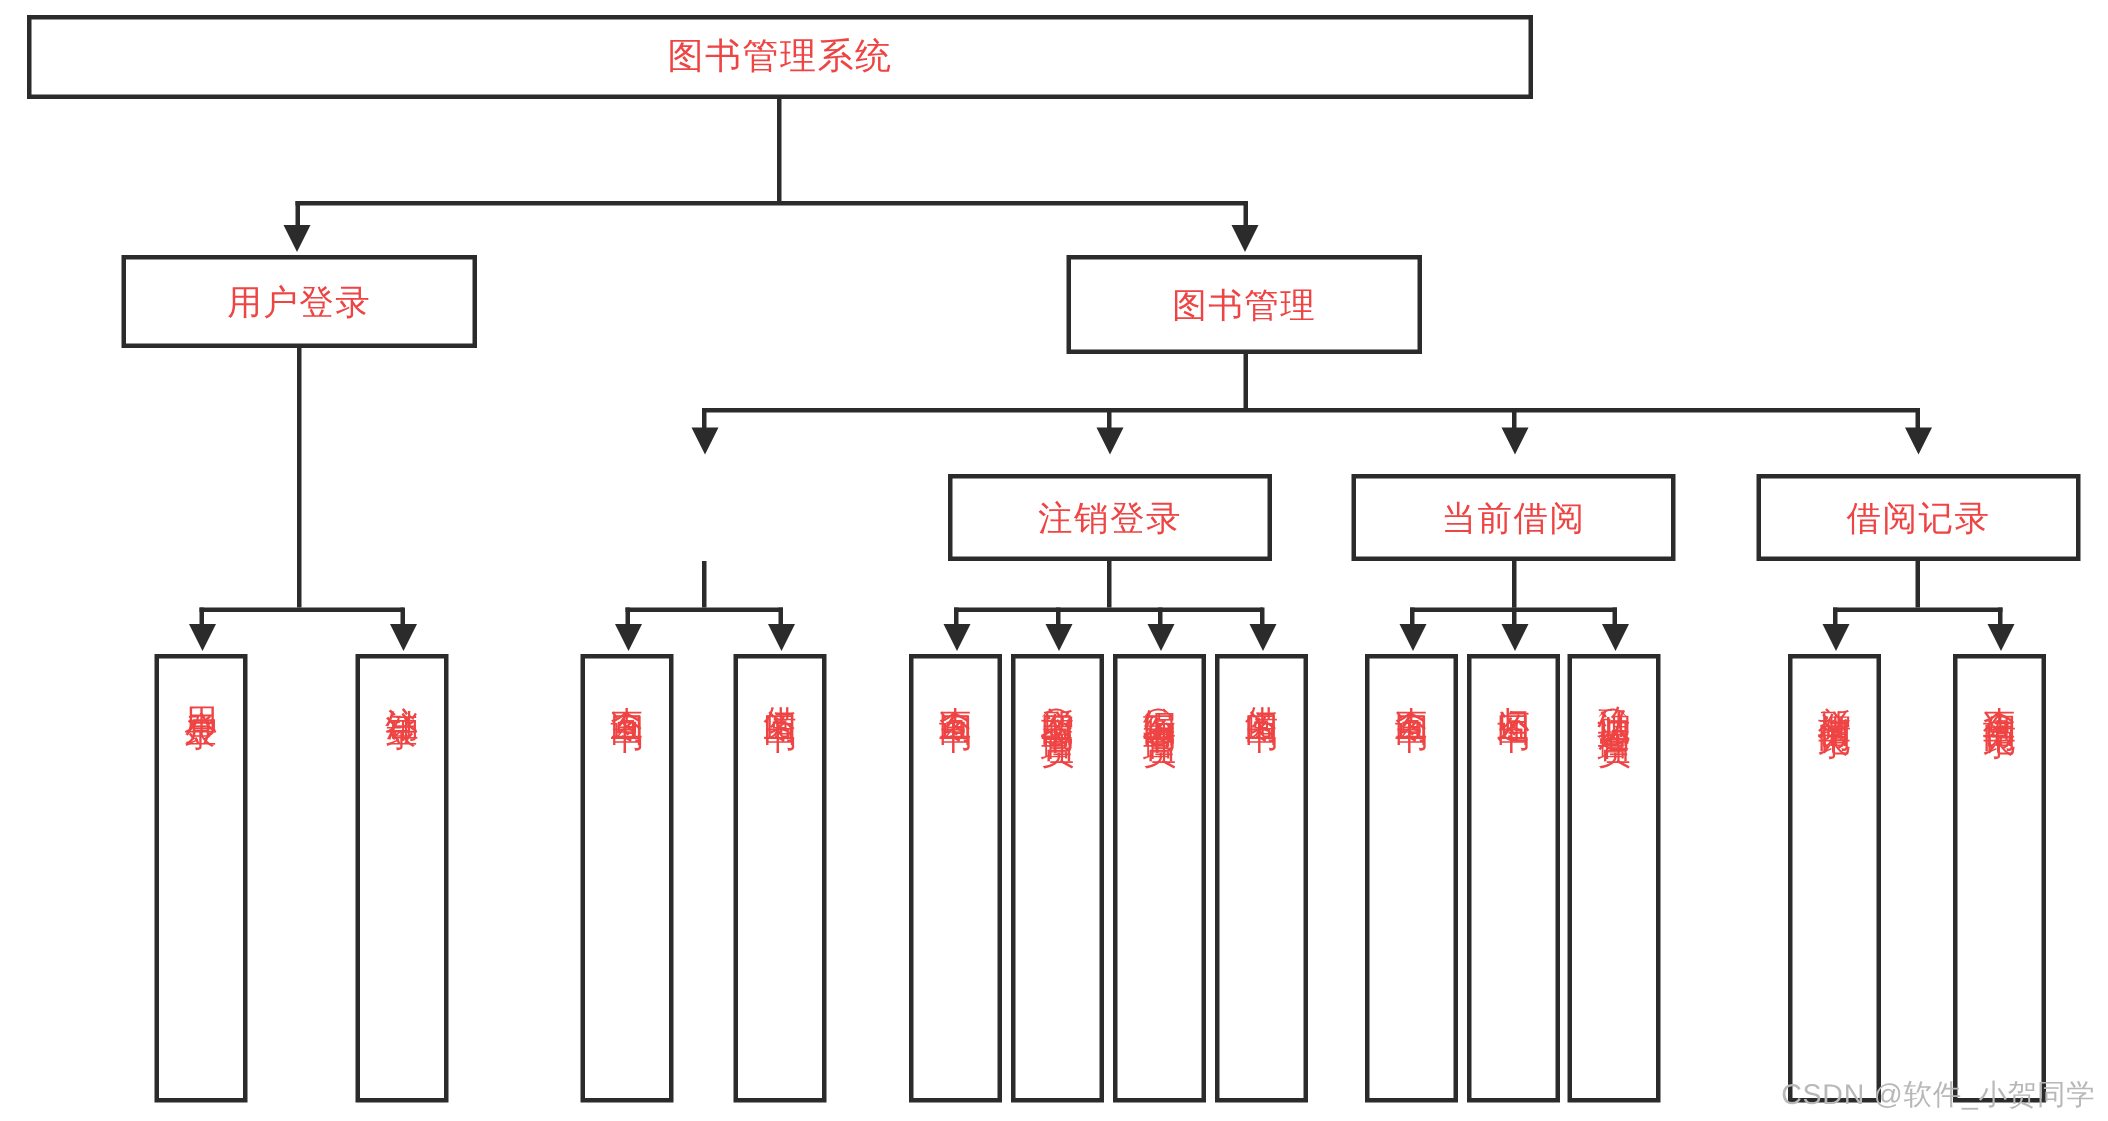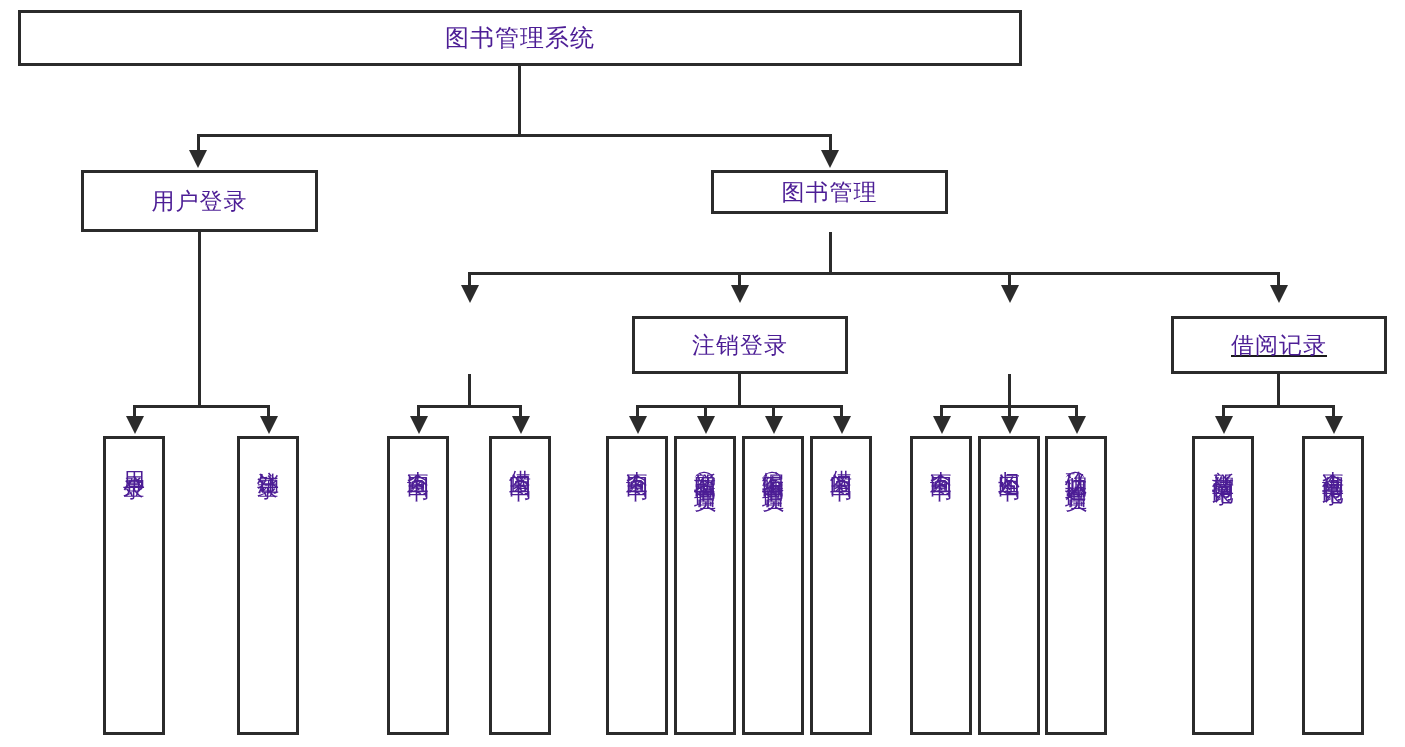--- a/index.html
+++ b/index.html
@@ -25,21 +25,21 @@
     justify-content:center;
     color:#1a1a1a;
     z-index:5;
   }
   .node .lbl{
     font-size:22px;
     line-height:1.15;
     letter-spacing:1px;
     white-space:nowrap;
     text-align:right;
-    color:#4c1d95;
+    color:#ef4444;
   }
   
   .node.h .lbl{ font-size:23px; }
   .node.root .lbl{ font-size:24px; }
 
   
   .node.v{
     align-items:flex-start;
     justify-content:center;
     padding-top:14px;
@@ -99,21 +99,21 @@
 
   <div class="ln v" style="left:197px;top:134px;width:3px;height:22px;"></div>
   <div class="arw" style="left:189px;top:150px;"></div>
   <div class="ln v" style="left:829px;top:134px;width:3px;height:22px;"></div>
   <div class="arw" style="left:821px;top:150px;"></div>
 
   <div class="node h" style="left:81px;top:170px;width:237px;height:62px;">
     <span class="lbl">用户登录</span>
   </div>
 
-  <div class="node h" style="left:711px;top:170px;width:237px;height:44px;">
+  <div class="node h" style="left:711px;top:170px;width:237px;height:66px;">
     <span class="lbl">图书管理</span>
   </div>
 
   <div class="ln v" style="left:198px;top:232px;width:3px;height:173px;"></div>
   <div class="ln h" style="left:133px;top:405px;width:136px;height:3px;"></div>
   <div class="ln v" style="left:133px;top:405px;width:3px;height:14px;"></div>
   <div class="arw" style="left:126px;top:416px;"></div>
   <div class="ln v" style="left:267px;top:405px;width:3px;height:14px;"></div>
   <div class="arw" style="left:260px;top:416px;"></div>
 
@@ -128,21 +128,24 @@
 
   <div class="ln v" style="left:1008px;top:272px;width:3px;height:16px;"></div>
   <div class="arw" style="left:1001px;top:285px;"></div>
 
   <div class="ln v" style="left:1277px;top:272px;width:3px;height:16px;"></div>
   <div class="arw" style="left:1270px;top:285px;"></div>
 
   <div class="node h" style="left:632px;top:316px;width:216px;height:58px;">
     <span class="lbl">注销登录</span>
   </div>
-  <div class="node h" style="left:1171px;top:316px;width:216px;height:58px;text-decoration:underline;">
+  <div class="node h" style="left:901px;top:316px;width:216px;height:58px;">
+    <span class="lbl">当前借阅</span>
+  </div>
+  <div class="node h" style="left:1171px;top:316px;width:216px;height:58px;">
     <span class="lbl">借阅记录</span>
   </div>
 
   <div class="ln v" style="left:468px;top:374px;width:3px;height:31px;"></div>
   <div class="ln h" style="left:417px;top:405px;width:105px;height:3px;"></div>
   <div class="ln v" style="left:417px;top:405px;width:3px;height:14px;"></div>
   <div class="arw" style="left:410px;top:416px;"></div>
   <div class="ln v" style="left:519px;top:405px;width:3px;height:14px;"></div>
   <div class="arw" style="left:512px;top:416px;"></div>
 
@@ -210,14 +213,15 @@
     <span class="lbl">确认归还（管理员）</span>
   </div>
 
   <div class="node v" style="left:1192px;top:436px;width:62px;height:299px;">
     <span class="lbl">新增借阅记录</span>
   </div>
   <div class="node v" style="left:1302px;top:436px;width:62px;height:299px;">
     <span class="lbl">查询借阅记录</span>
   </div>
 
+  <div id="watermark">CSDN @软件_小贺同学</div>
 
 </div>
 
 </body></html>

